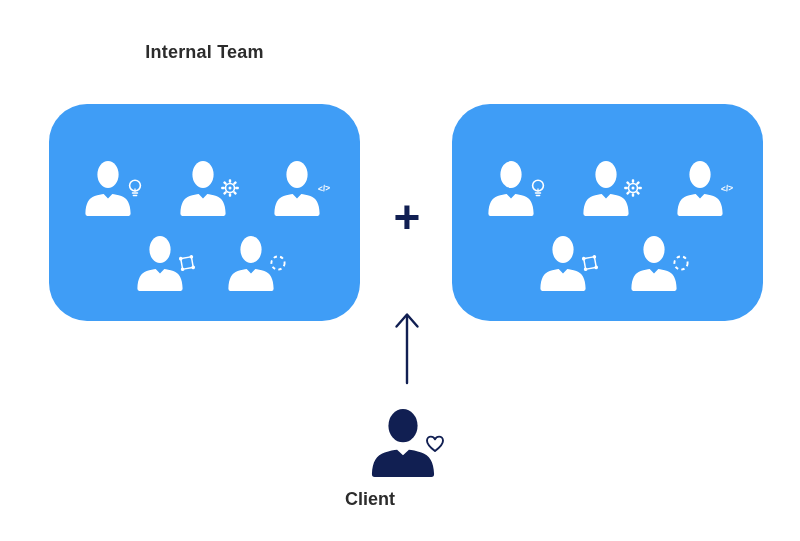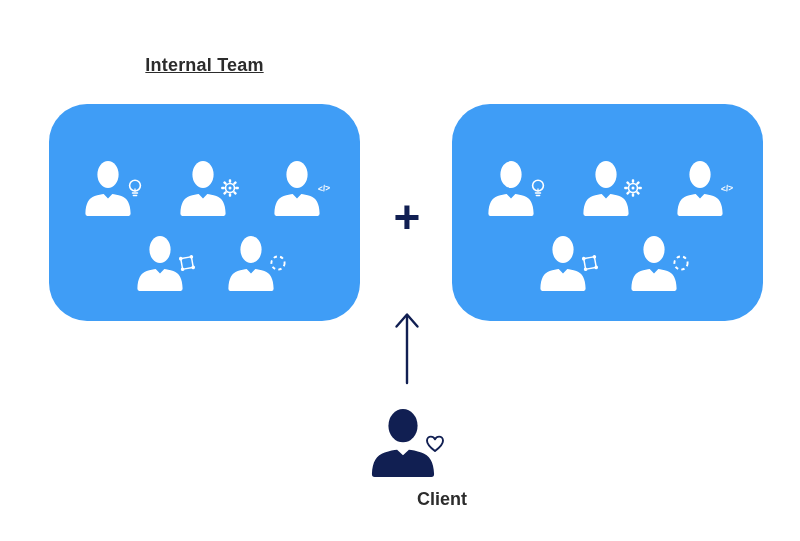--- a/index.html
+++ b/index.html
@@ -1,41 +1,41 @@
 <!DOCTYPE html>
 <html style="--blue: #3F9DF6; --white: #FFFFFF; --navy: #111F52; --text: #2C2C2C;"><head>
 <meta charset="utf-8">
 <style>
   html,body{margin:0;padding:0;background:#ffffff;}
   .canvas{
     position:relative;width:800px;height:541px;background:#ffffff;
     font-family:"Liberation Sans",sans-serif;overflow:hidden;
   }
   .team-title{
-    position:absolute;top:55px;width:311px;text-align:center;
-    font-size:18px;font-weight:700;color:var(--text,#2c2c2c);letter-spacing:.2px;text-decoration:underline;
+    position:absolute;top:42px;width:311px;text-align:center;
+    font-size:18px;font-weight:700;color:var(--text,#2c2c2c);letter-spacing:.2px;
   }
   #internal-title{left:49px;}
   #augmented-title{left:452px;}
   .team-box{
     position:absolute;top:104px;width:311px;height:217px;
     background:var(--blue,#3f9df6);border-radius:38px;
   }
   #internal-box{left:49px;}
   #augmented-box{left:452px;}
   .member{position:absolute;width:66px;height:58px;color:var(--white,#ffffff);overflow:visible;}
   .plus{
     position:absolute;left:377px;top:188px;width:60px;height:58px;line-height:58px;
     text-align:center;font-size:46px;font-weight:600;color:var(--navy,#111f52);
   }
   .arrow-svg{position:absolute;left:392px;top:310px;color:var(--navy,#111f52);}
   .client-person{position:absolute;left:370px;top:409px;color:var(--navy,#111f52);}
   .heart-svg{position:absolute;left:424px;top:433px;color:var(--navy,#111f52);}
   .client-label{
-    position:absolute;left:345px;top:489px;width:122px;text-align:right;
+    position:absolute;left:345px;top:489px;width:122px;text-align:left;
     font-size:18px;font-weight:700;color:var(--text,#2c2c2c);
   }
   .defs-svg{position:absolute;width:0;height:0;overflow:hidden;}
 </style>
 </head>
 <body>
 
 <div class="canvas">
 
   <div class="team-title" id="internal-title">Internal Team</div>

